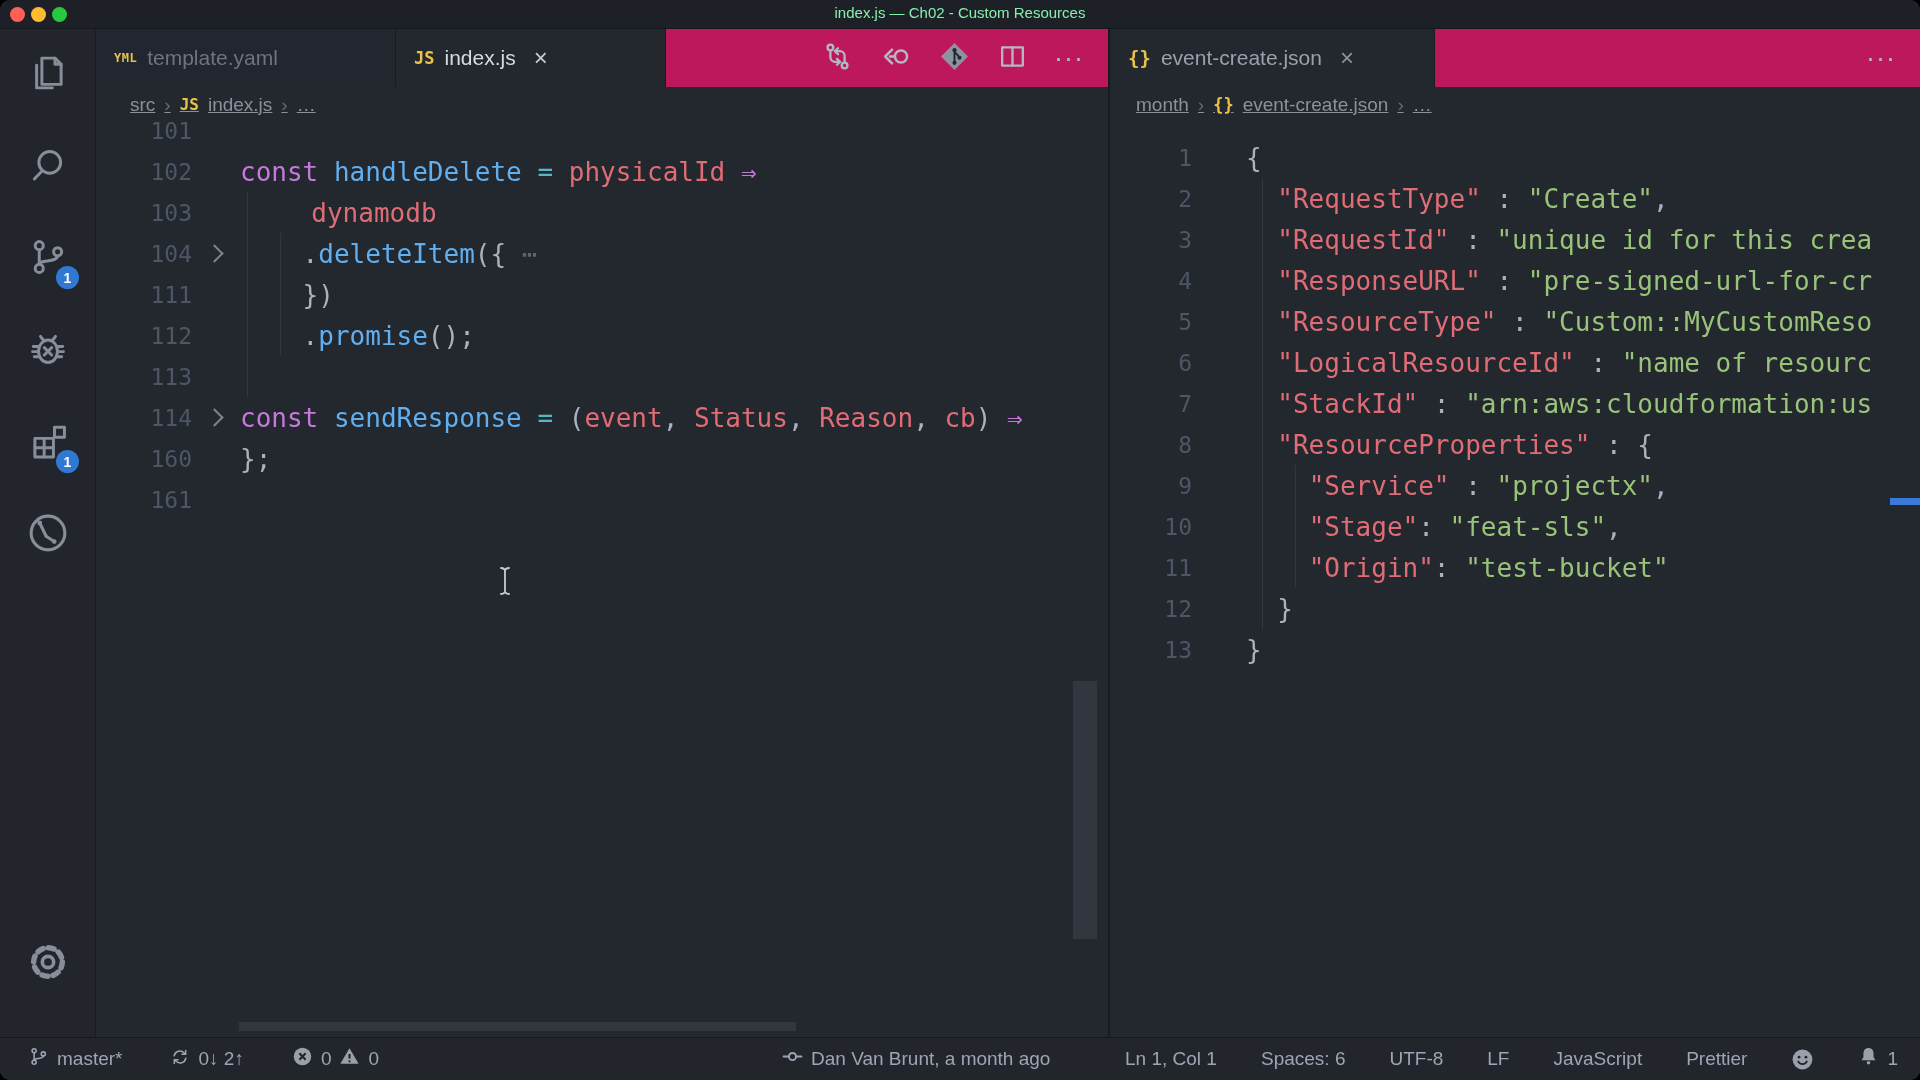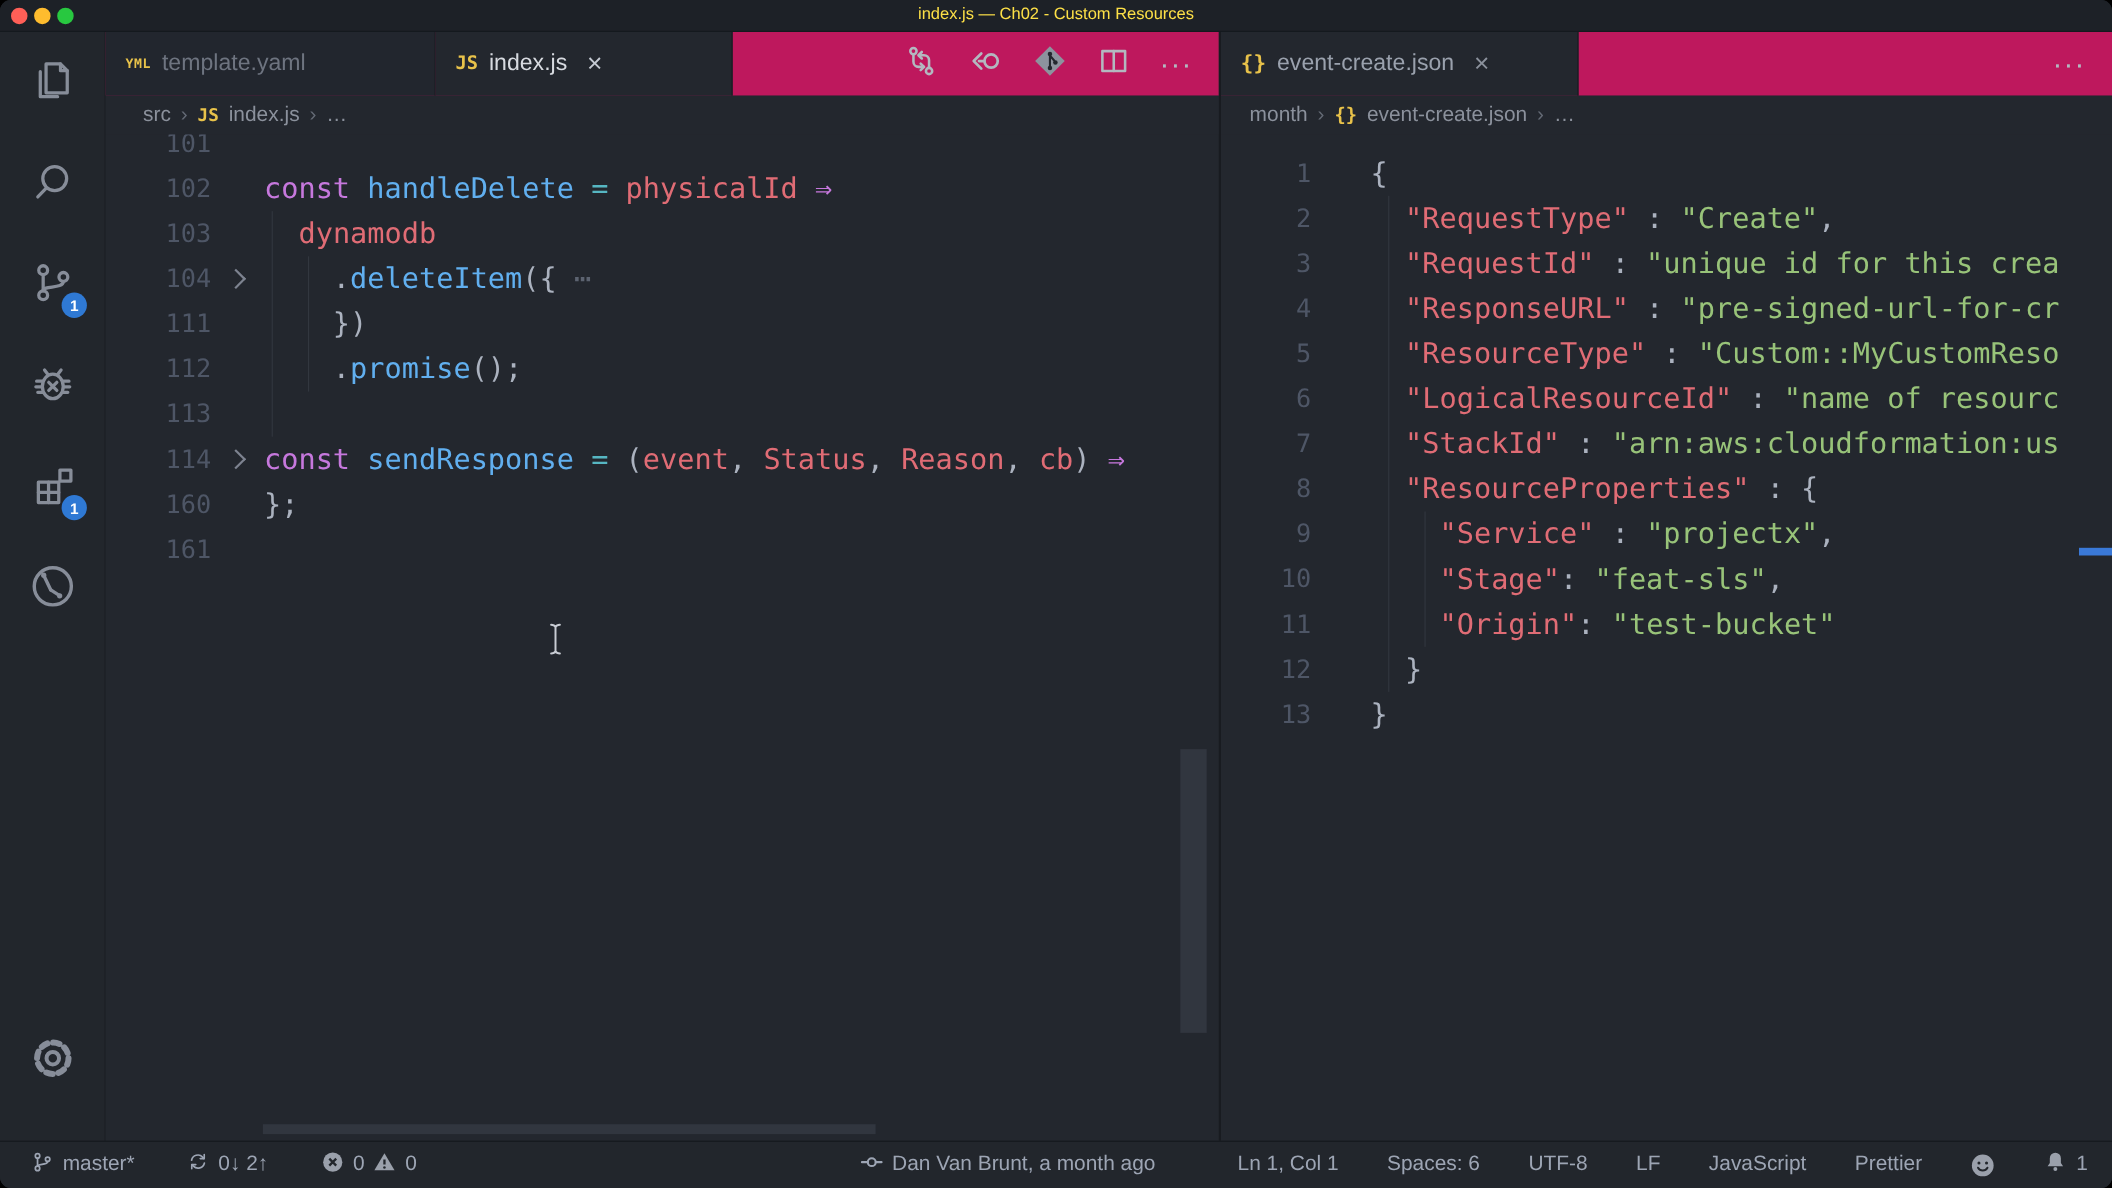--- a/index.html
+++ b/index.html
@@ -5,21 +5,21 @@
   html,body{margin:0;padding:0;background:#000;width:1920px;height:1080px;overflow:hidden;
     font-family:"Liberation Sans", sans-serif;-webkit-font-smoothing:antialiased;}
   #window{position:absolute;inset:0;background:#23272e;border-radius:10px;overflow:hidden;}
 
   
   #titlebar{position:absolute;left:0;top:0;width:100%;height:28px;background:#1d2127;border-bottom:1px solid #15181d;}
   .traffic{position:absolute;top:7px;width:15px;height:15px;border-radius:50%;}
   #tl-close{left:10px;background:#ff5f57;}
   #tl-min{left:31px;background:#febc2e;}
   #tl-max{left:52px;background:#28c840;}
-  #window-title{position:absolute;top:4px;left:0;right:0;text-align:center;color:#fde047;font-size:15px;}
+  #window-title{position:absolute;top:4px;left:0;right:0;text-align:center;color:#86efac;font-size:15px;}
 
   
   #activitybar{position:absolute;left:0;top:29px;bottom:42px;width:95px;background:#22262c;border-right:1px solid #1a1d23;display:flex;flex-direction:column;align-items:center;}
   .act-item{position:relative;width:95px;height:92px;display:flex;align-items:center;justify-content:center;color:#878d99;}
   .act-item svg{stroke:#878d99;fill:none;stroke-width:1.7;stroke-linecap:round;stroke-linejoin:round;}
   .badge{position:absolute;right:16px;bottom:16px;min-width:23px;height:23px;border-radius:50%;background:#2f79d4;color:#fff;
     font-size:14px;display:flex;align-items:center;justify-content:center;font-weight:bold;}
   #act-settings{margin-top:auto;margin-bottom:28px;}
 
   
@@ -31,21 +31,21 @@
   .tab.active{background:#23272e;color:#d7dae0;}
   .tab .ticon{font-weight:bold;color:#e8c24a;font-family:"DejaVu Sans Mono",monospace;}
   .ticon.yml{font-size:12px;letter-spacing:.5px;}
   .ticon.js{font-size:17px;}
   .ticon.json{font-size:19px;}
   .tab .close{font-size:24px;color:#c5cad3;margin-left:8px;line-height:1;}
   .tab-actions{position:absolute;right:24px;top:0;height:58px;display:flex;align-items:center;gap:26px;}
   .tab-actions svg{stroke:#b3b8c0;fill:none;stroke-width:1.8;stroke-linecap:round;stroke-linejoin:round;}
   .more-dots{color:#b3b8c0;font-size:27px;letter-spacing:1px;}
 
-  .breadcrumbs{position:absolute;left:0;top:58px;right:0;height:35px;display:flex;align-items:center;gap:9px;font-size:19px;color:#8b919c;background:#23272e;z-index:4;}
+  .breadcrumbs{position:absolute;left:0;top:58px;right:0;height:35px;display:flex;align-items:center;gap:9px;font-size:19px;color:#8b919c;background:#23272e;z-index:4;text-decoration:underline;}
   #group-left .breadcrumbs{padding-left:34px;}
   #group-right .breadcrumbs{padding-left:26px;}
   .bc-sep{color:#646a75;font-size:19px;}
   .bc-icon{font-weight:bold;color:#e8c24a;font-family:"DejaVu Sans Mono",monospace;font-size:16px;}
   .bc-icon.json{font-size:17px;}
 
   
   .code-area{position:absolute;left:0;top:93px;right:0;bottom:0;overflow:hidden;font-family:"DejaVu Sans Mono",monospace;font-size:26px;}
   .code-lines{position:absolute;left:0;right:0;}
   #group-left .code-lines{top:-12px;}
@@ -214,21 +214,21 @@
       <span>index.js</span>
       <span class="bc-sep">›</span>
       <span>…</span>
     </div>
     <div class="code-area">
       <div class="iguide" style="left:151px;top:70px;height:205px;"></div>
       <div class="iguide" style="left:184px;top:111px;height:123px;"></div>
       <div class="code-lines" id="left-lines">
           <div class="line-row"><div class="gutter-num">101</div><div class="fold-box"></div><div class="code-text"></div></div>
           <div class="line-row"><div class="gutter-num">102</div><div class="fold-box"></div><div class="code-text"><span style="color: rgb(198, 120, 221);">const </span><span style="color: rgb(97, 175, 239);">handleDelete</span><span style="color: rgb(171, 178, 191);"> </span><span style="color: rgb(86, 182, 194);">=</span><span style="color: rgb(171, 178, 191);"> </span><span style="color: rgb(224, 108, 117);">physicalId</span><span style="color: rgb(171, 178, 191);"> </span><span style="color: rgb(198, 120, 221);">⇒</span></div></div>
-          <div class="line-row"><div class="gutter-num">103</div><div class="fold-box"></div><div class="code-text"><span style="color: rgb(171, 178, 191);">  </span><span style="color: rgb(224, 108, 117);">dynamodb</span></div></div>
+          <div class="line-row"><div class="gutter-num">103</div><div class="fold-box"></div><div class="code-text"><span style="color: rgb(171, 178, 191);">  </span><span style="color: rgb(224, 108, 117); margin-left: 40px;">dynamodb</span></div></div>
           <div class="line-row"><div class="gutter-num">104</div><div class="fold-box"><span class="chev"></span></div><div class="code-text"><span style="color: rgb(171, 178, 191);">    .</span><span style="color: rgb(97, 175, 239);">deleteItem</span><span style="color: rgb(171, 178, 191);">({</span><span style="color: rgb(92, 99, 112);"> ⋯</span></div></div>
           <div class="line-row"><div class="gutter-num">111</div><div class="fold-box"></div><div class="code-text"><span style="color: rgb(171, 178, 191);">    })</span></div></div>
           <div class="line-row"><div class="gutter-num">112</div><div class="fold-box"></div><div class="code-text"><span style="color: rgb(171, 178, 191);">    .</span><span style="color: rgb(97, 175, 239);">promise</span><span style="color: rgb(171, 178, 191);">();</span></div></div>
           <div class="line-row"><div class="gutter-num">113</div><div class="fold-box"></div><div class="code-text"></div></div>
           <div class="line-row"><div class="gutter-num">114</div><div class="fold-box"><span class="chev"></span></div><div class="code-text"><span style="color: rgb(198, 120, 221);">const </span><span style="color: rgb(97, 175, 239);">sendResponse</span><span style="color: rgb(171, 178, 191);"> </span><span style="color: rgb(86, 182, 194);">=</span><span style="color: rgb(171, 178, 191);"> (</span><span style="color: rgb(224, 108, 117);">event</span><span style="color: rgb(171, 178, 191);">, </span><span style="color: rgb(224, 108, 117);">Status</span><span style="color: rgb(171, 178, 191);">, </span><span style="color: rgb(224, 108, 117);">Reason</span><span style="color: rgb(171, 178, 191);">, </span><span style="color: rgb(224, 108, 117);">cb</span><span style="color: rgb(171, 178, 191);">) </span><span style="color: rgb(198, 120, 221);">⇒</span></div></div>
           <div class="line-row"><div class="gutter-num">160</div><div class="fold-box"></div><div class="code-text"><span style="color: rgb(171, 178, 191);">};</span></div></div>
           <div class="line-row"><div class="gutter-num">161</div><div class="fold-box"></div><div class="code-text"></div></div>
         </div>
       <div class="vscroll" style="right:11px;top:559px;width:24px;height:258px;"></div>
       <div class="hscroll" style="left:143px;bottom:7px;width:557px;height:9px;"></div>

